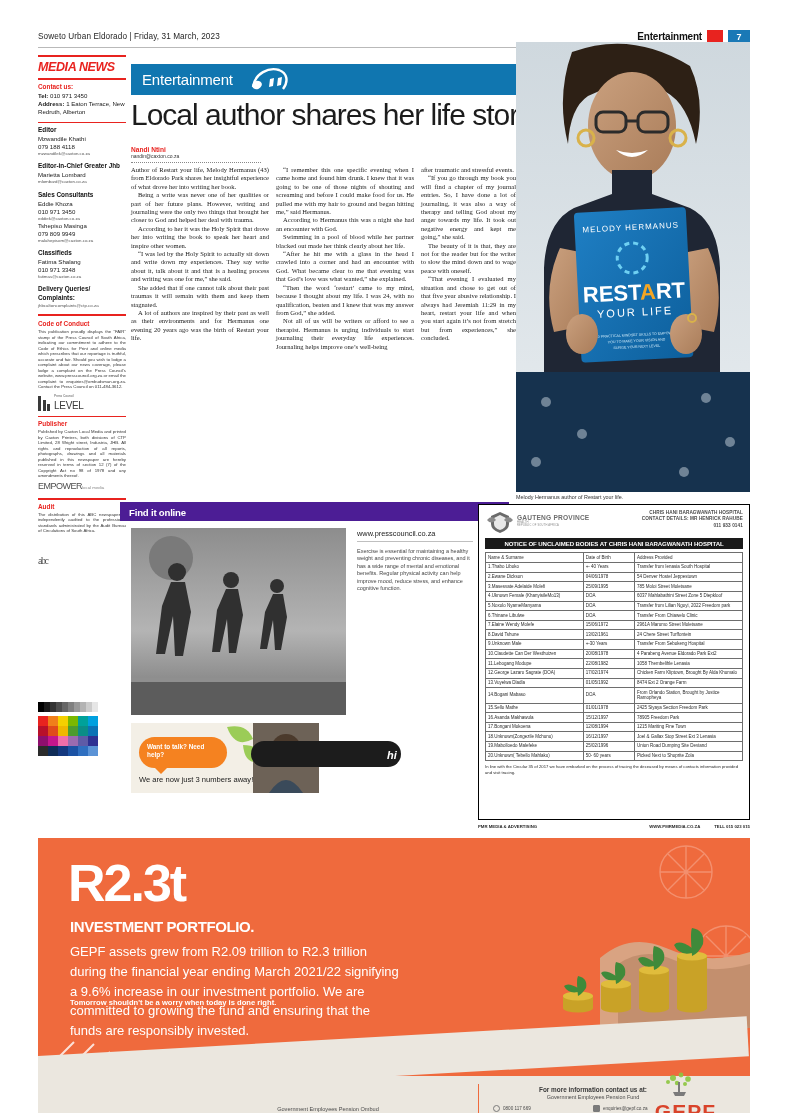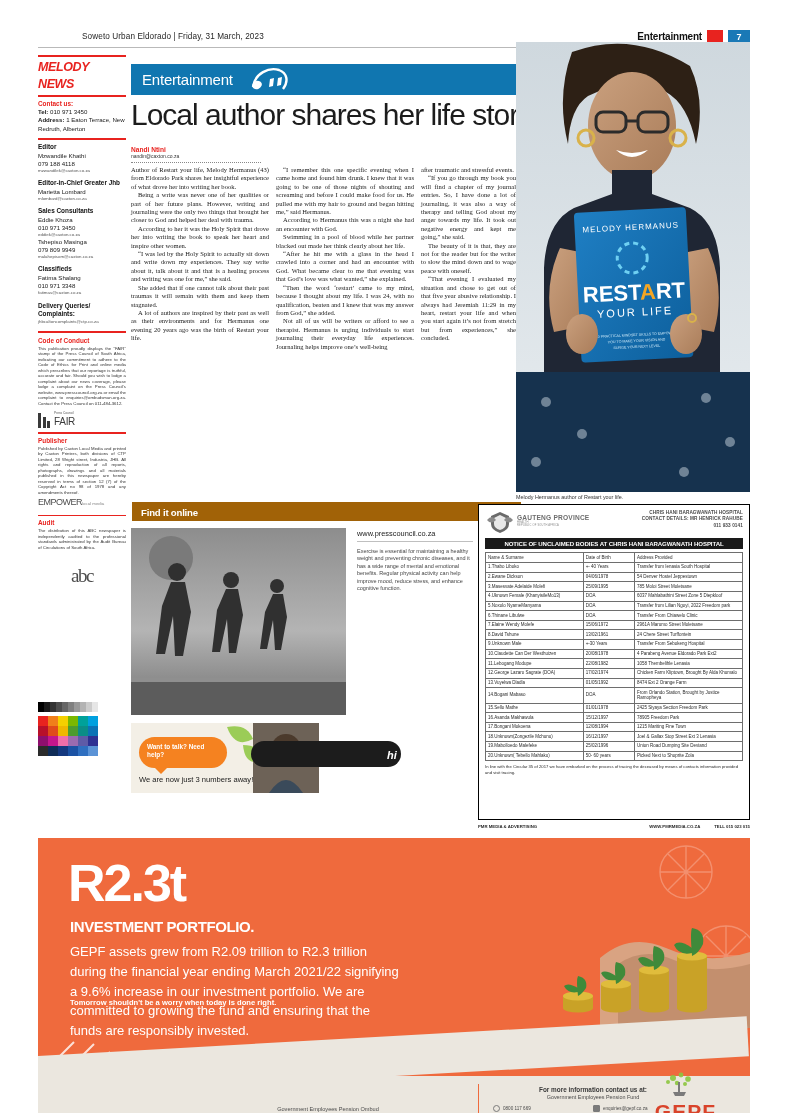--- a/index.html
+++ b/index.html
@@ -10,21 +10,21 @@
     overflow: hidden;
   }
   .page { position: relative; width: 786px; height: 1113px; background: #fff; }
 
   
   .masthead {
     position: absolute; left: 38px; top: 26px; width: 712px; height: 22px;
     border-bottom: 1px solid #b9b9b9;
     display: flex; align-items: center;
   }
-  .masthead-left { font-size: 8.2px; color: #262626; letter-spacing: .1px; margin-left: 44px; }
+  .masthead-left { font-size: 8.2px; color: #262626; letter-spacing: .1px; }
   .masthead-right { margin-left: auto; display: flex; align-items: center; gap: 5px; }
   .masthead-section { font-size: 10px; font-weight: bold; color: #111; letter-spacing: -.2px; }
   .red-sq { width: 16px; height: 14px; background: #e8231f; }
   .pg-sq { width: 22px; height: 14px; background: #1a79b6; color:#fff; font-size: 9px;
            font-weight: bold; display:flex; align-items:center; justify-content:center; }
 
   
   .sidebar {
     position: absolute; left: 38px; top: 55px; width: 88px; height: 640px;
     background: #fff; font-size: 5.4px; color: #1a1a1a; line-height: 1.32;
@@ -45,22 +45,22 @@
   .sb-thickline { height: 2.2px; background: #e8231f; margin: 5px 0 4px; }
 
   .fair-logo { display:flex; align-items:center; gap:3px; margin: 3px 0 2px; }
   .fair-mark { width: 13px; height: 15px; position: relative; }
   .fair-mark i { position:absolute; bottom:0; width:3.4px; background:#3a3a3a; display:block; }
   .fair-txt { font-size: 10px; color: #3a3a3a; letter-spacing: -.3px; }
   .fair-sub { font-size: 3.2px; color:#555; line-height:1.1; }
 
   .caxton { font-size: 9px; color: #4d4d4d; letter-spacing: -.5px; margin-top:2px;}
   .caxton small { font-size: 4.4px; color:#8a8a8a; letter-spacing:0; }
-  .abc { font-size: 19px; color:#4d4d4d; letter-spacing:-1.5px; text-align:center;
-         font-family:"Liberation Serif", serif; margin-top: 13px; }
+  .abc { font-size: 10px; color:#4d4d4d; letter-spacing:-1.5px; 
+         font-family:"Liberation Serif", serif; margin-top: 20px; }
 
   
   .swatches { position:absolute; left:38px; top:702px; width:60px; }
   .swrow { display:flex; }
   .swrow span { width:10px; height:10px; display:block; }
   .sw-gray { position:absolute; left:38px; top:702px; display:flex; }
   .sw-gray span { width:6px; height:10px; display:block; }
 
   
   .ent-banner {
@@ -94,22 +94,22 @@
   .col1 { left:0; }
   .col2 { left:145px; }
   .col3 { left:290px; width:95px; }
 
   
   .hero { position:absolute; left:516px; top:42px; width:234px; height:450px; overflow:hidden; }
   .hero-cap { position:absolute; left:516px; top:494px; width:234px;
               font-size:5.4px; color:#333; }
 
   
-  .fio-banner { position:absolute; left:132px; top:502px; width:389px; height:19px;
-                background:#a16207; }
+  .fio-banner { position:absolute; left:120px; top:502px; width:389px; height:19px;
+                background:#4c1d95; }
   .fio-banner span { position:absolute; left:9px; top:5px; color:#fff; font-size:9.6px;
                      font-weight:bold; letter-spacing:-.2px; }
   .fio-photo { position:absolute; left:131px; top:528px; width:215px; height:187px;
                overflow:hidden; background:#9a9a9a; }
   .fio-right { position:absolute; left:357px; top:529px; width:116px; }
   .fio-url { font-size:7.4px; color:#222; border-bottom:1px solid #bfbfbf; padding-bottom:3px; }
   .fio-head { font-size:9.4px; color:#222; line-height:1.18; margin-top:6px; letter-spacing:-.2px; }
   .fio-body { font-size:5.5px; color:#444; line-height:1.36; margin-top:6px; }
 
   
@@ -196,21 +196,21 @@
   <div class="masthead">
     <div class="masthead-left">Soweto Urban Eldorado | Friday, 31 March, 2023</div>
     <div class="masthead-right">
       <div class="masthead-section">Entertainment</div>
       <div class="red-sq"></div>
       <div class="pg-sq">7</div>
     </div>
   </div>
 
   <div class="sidebar">
-    <div class="sb-logo">MELODY NEWS</div>
+    <div class="sb-logo">MEDIA NEWS</div>
 
     <div class="sb-block" style="margin-top:3px">
       <div class="sb-h">Contact us:</div>
       <div class="sb-line">
         <b>Tel:</b>
         <span>010 971 3450</span>
       </div>
       <div class="sb-line">
         <b>Address:</b>
         <span>1 Eaton Terrace, New Redruth, Alberton</span>
@@ -257,21 +257,21 @@
     </div>
 
     <div class="fair-logo">
       <div class="fair-mark">
         <i style="left:0;height:15px"></i>
           <i style="left:4.5px;height:11px"></i>
           <i style="left:9px;height:7px"></i>
       </div>
       <div>
         <div class="fair-sub">Press Council</div>
-        <div class="fair-txt">FAIR</div>
+        <div class="fair-txt">LEVEL</div>
       </div>
     </div>
 
     <div class="sb-redline"></div>
     <div class="sb-block">
       <div class="sb-h">Publisher</div>
       <div class="sb-body">Published by Caxton Local Media and printed by Caxton Printers, both divisions of CTP Limited, 28 Wright street, Industria, JHB. All rights and reproduction of all reports, photographs, drawings and all materials published in this newspaper are hereby reserved in terms of section 12 (7) of the Copyright Act no 98 of 1978 and any amendments thereof.</div>
       <div class="caxton">
         <span>EMPOWER</span><small>local media</small>
       </div>

